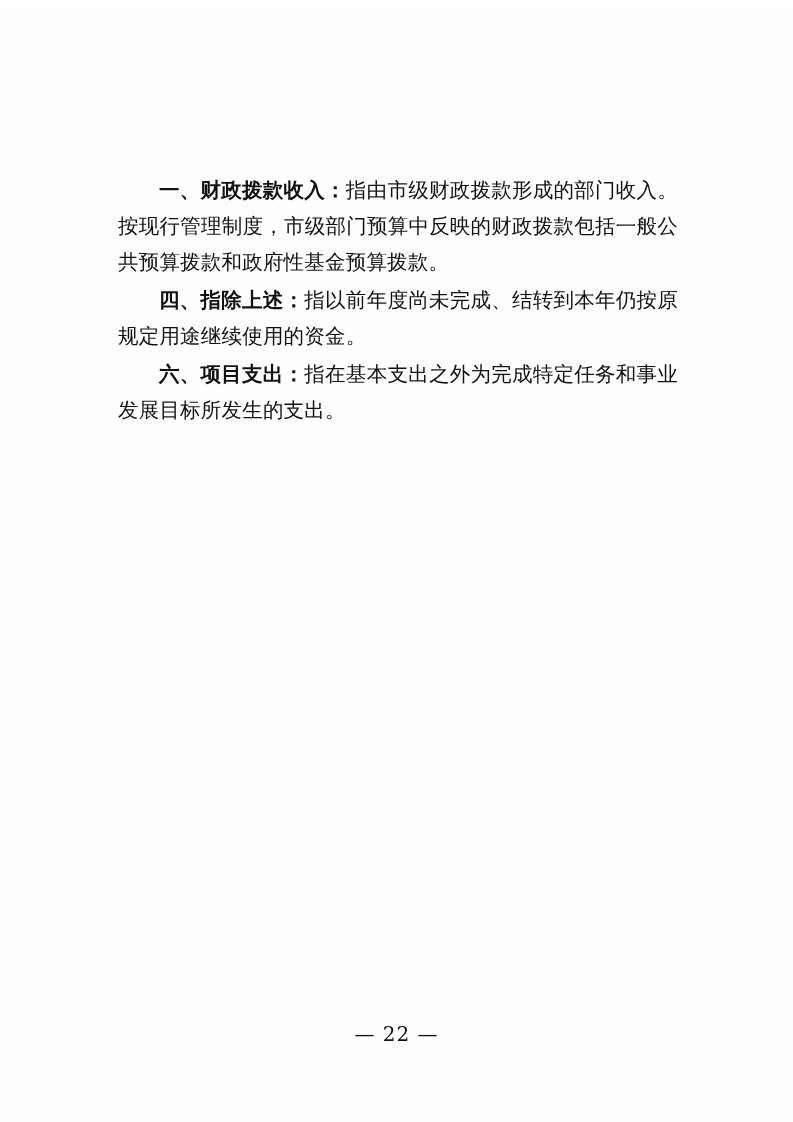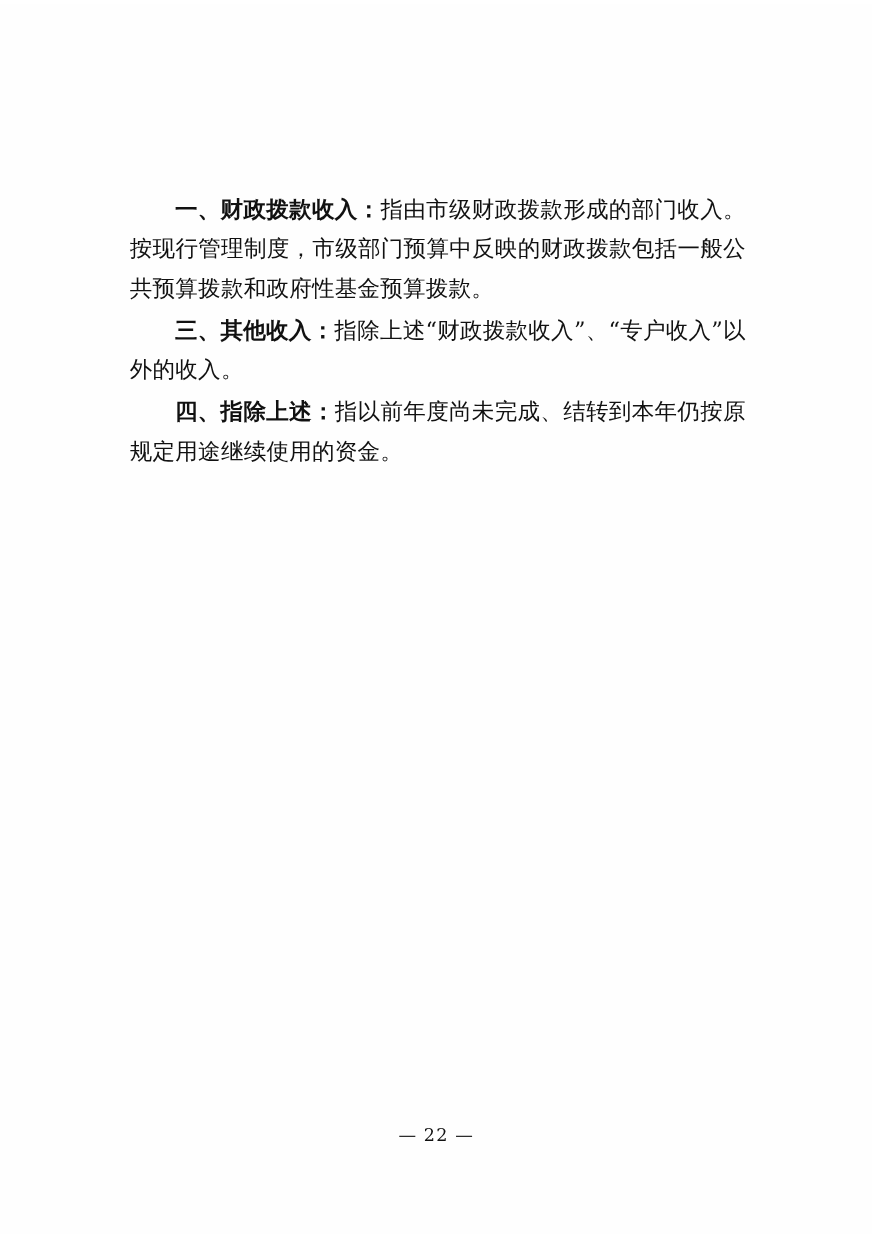--- a/index.html
+++ b/index.html
@@ -38,38 +38,38 @@
   }
   .para .lead {
     font-weight: bold;
   }
   .footer {
     position: absolute;
     left: 0;
     right: 0;
     top: 1018px;
     text-align: center;
-    font-size: 16px;
+    font-size: 20px;
     letter-spacing: 1px;
     color: #111111;
     font-family: "DejaVu Serif", "Liberation Serif", serif;
   }
 </style>
 </head>
 <body>
 
 <div class="page">
   <div class="content">
 
     <p class="para"><span class="lead">一、财政拨款收入：</span><span>指由市级财政拨款形成的部门收入。按现行管理制度，市级部门预算中反映的财政拨款包括一般公共预算拨款和政府性基金预算拨款。</span></p>
 
 
-    <p class="para"><span class="lead">三、其他收入：</span><span>指除上述“财政拨款收入”、“专户收入”以外的收入。</span></p>
 
     <p class="para"><span class="lead">四、指除上述：</span><span>指以前年度尚未完成、结转到本年仍按原规定用途继续使用的资金。</span></p>
 
 
+    <p class="para"><span class="lead">六、项目支出：</span><span>指在基本支出之外为完成特定任务和事业发展目标所发生的支出。</span></p>
 
 
   </div>
 
   <div class="footer">— 22 —</div>
 </div>
 
 </body></html>

